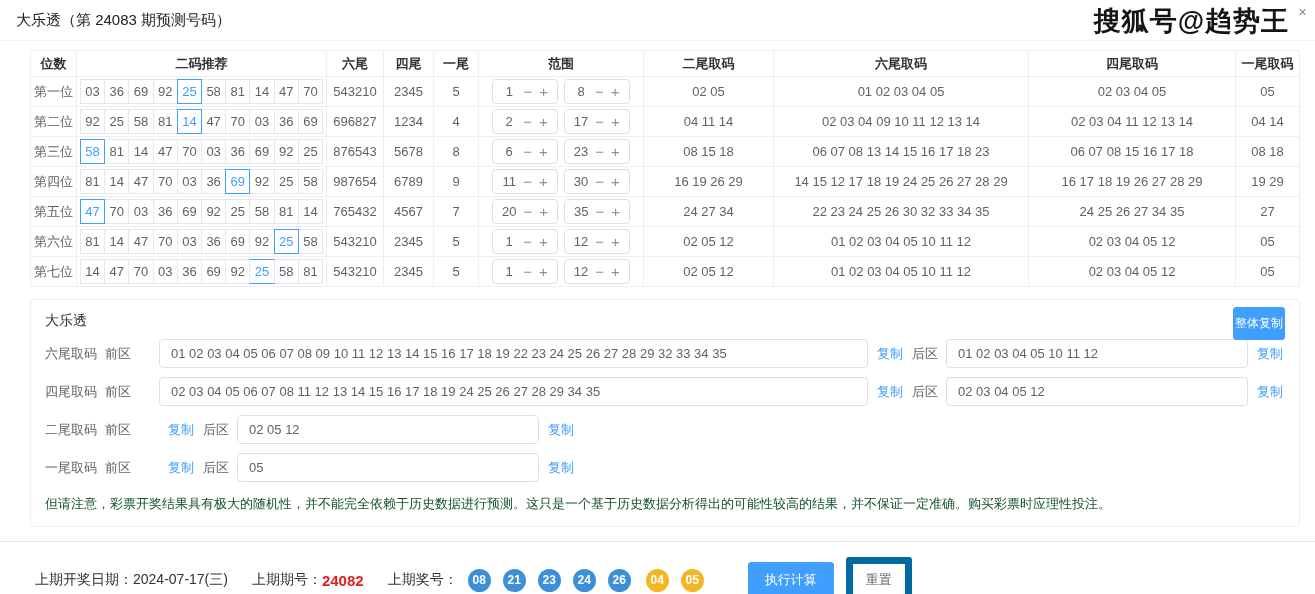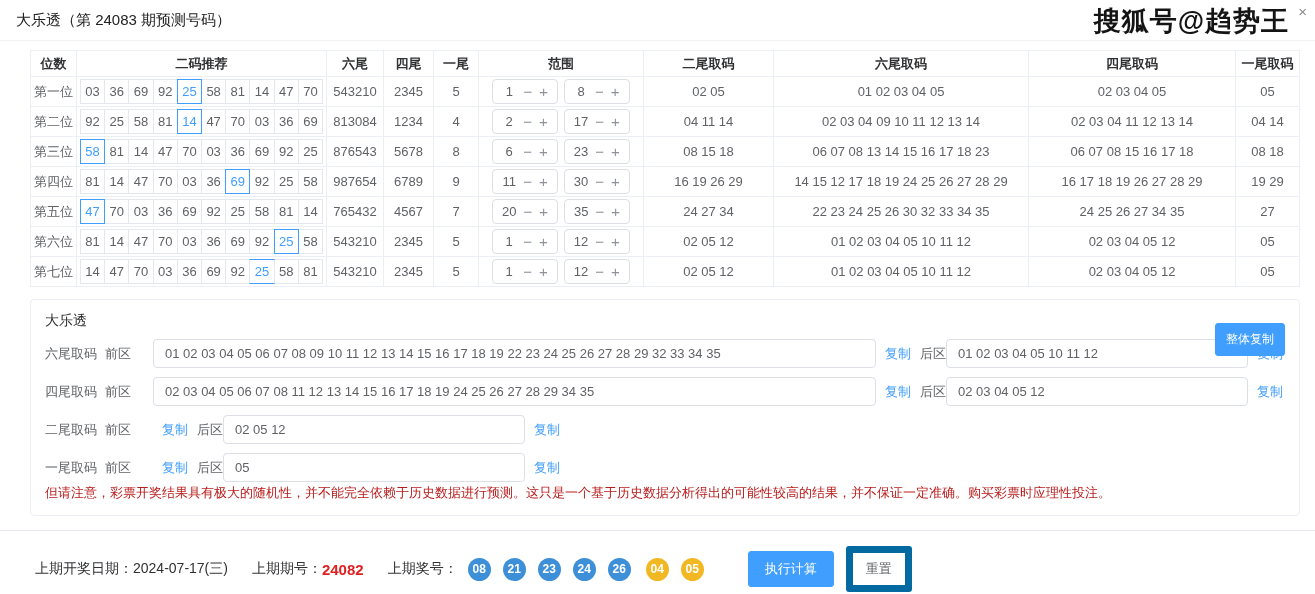--- a/index.html
+++ b/index.html
@@ -31,31 +31,31 @@
   .code-cell.sel-lines { color:#409eff; border-top:1px solid #409eff; border-bottom:1px solid #409eff; position:relative; z-index:1; }
   .stepper {
     display:inline-flex; align-items:center; justify-content:space-between; gap:7px;
     border:1px solid #dcdfe6; border-radius:4px; height:25px; padding:0 9px; margin:0 3px; min-width:64px; background:#fff;
   }
   .stepper-val { font-size:13px; color:#606266; min-width:14px; text-align:center; }
   .step-btn { border:none; background:none; color:#8d9299; font-size:15px; line-height:1; padding:0; cursor:pointer; font-family:inherit; }
   
   .panel { position:relative; width:1270px; margin:12px 0 0 30px; border:1px solid #ebeef5; border-radius:4px; padding:11px 14px 13px; }
   .panel-title { font-size:14px; color:#303133; }
-  .copy-all-btn { position:absolute; top:23px; right:14px; background:#409eff; border:1px solid #409eff; color:#fff; font-size:12px; border-radius:3px; padding:7px 10px; cursor:pointer; font-family:inherit; }
+  .copy-all-btn { position:absolute; top:7px; right:14px; background:#409eff; border:1px solid #409eff; color:#fff; font-size:12px; border-radius:3px; padding:7px 1px; cursor:pointer; font-family:inherit; }
   .panel-row { display:flex; align-items:center; margin-top:9px; font-size:13px; color:#606266; }
   .ptype { width:60px; white-space:nowrap; color:#606266; }
-  .pzone { width:34px; white-space:nowrap; color:#606266; margin-right:14px; }
+  .pzone { width:34px; white-space:nowrap; color:#606266; margin-right:20px; }
   .val-box { border:1px solid #dcdfe6; border-radius:4px; height:29px; line-height:27px; padding:0 11px; background:#fff; white-space:nowrap; overflow:hidden; text-align:left; color:#606266; }
   .front-box { flex:1; }
   .back-box { width:302px; }
   .copy-link { color:#409eff; cursor:pointer; margin:0 9px; white-space:nowrap; }
   .copy-link.last { margin-right:2px; }
-  .back-label { white-space:nowrap; color:#606266; }
-  .warning { margin-top:2px; font-size:13px; color:#b91c1c; }
+  .back-label { white-space:nowrap; margin-right:8px; color:#606266; }
+  .warning { margin-top:13px; font-size:13px; color:#14532d; }
   
   .footer-divider { border-top:1px solid #e4e7ed; margin-top:14px; width:1315px; }
   .footer-bar { display:flex; align-items:center; padding:15px 0 0 35px; font-size:14px; color:#303133; }
   .f-label { white-space:nowrap; }
   .f-value { color:#303133; margin-right:24px; white-space:nowrap; }
   .period { color:#e02020; font-weight:bold; font-size:15px; margin-right:24px; }
   .balls { display:inline-flex; align-items:center; }
   .ball { width:23px; height:23px; border-radius:50%; color:#fff; font-size:12px; font-weight:bold; display:inline-flex; align-items:center; justify-content:center; margin-right:12px; }
   .ball.front { background:#3d8fd8; }
   .ball.back { background:#f2b824; }
@@ -142,21 +142,21 @@
             <span class="code-cell">58</span>
             <span class="code-cell">81</span>
             <span class="code-cell sel">14</span>
             <span class="code-cell">47</span>
             <span class="code-cell">70</span>
             <span class="code-cell">03</span>
             <span class="code-cell">36</span>
             <span class="code-cell">69</span>
           </div>
         </td>
-        <td>813084</td>
+        <td>696827</td>
         <td>1234</td>
         <td>4</td>
         <td><span class="stepper">
             <span class="stepper-val">2</span>
             <button class="step-btn">−</button>
             <button class="step-btn">+</button>
           </span><span class="stepper">
             <span class="stepper-val">17</span>
             <button class="step-btn">−</button>
             <button class="step-btn">+</button>

